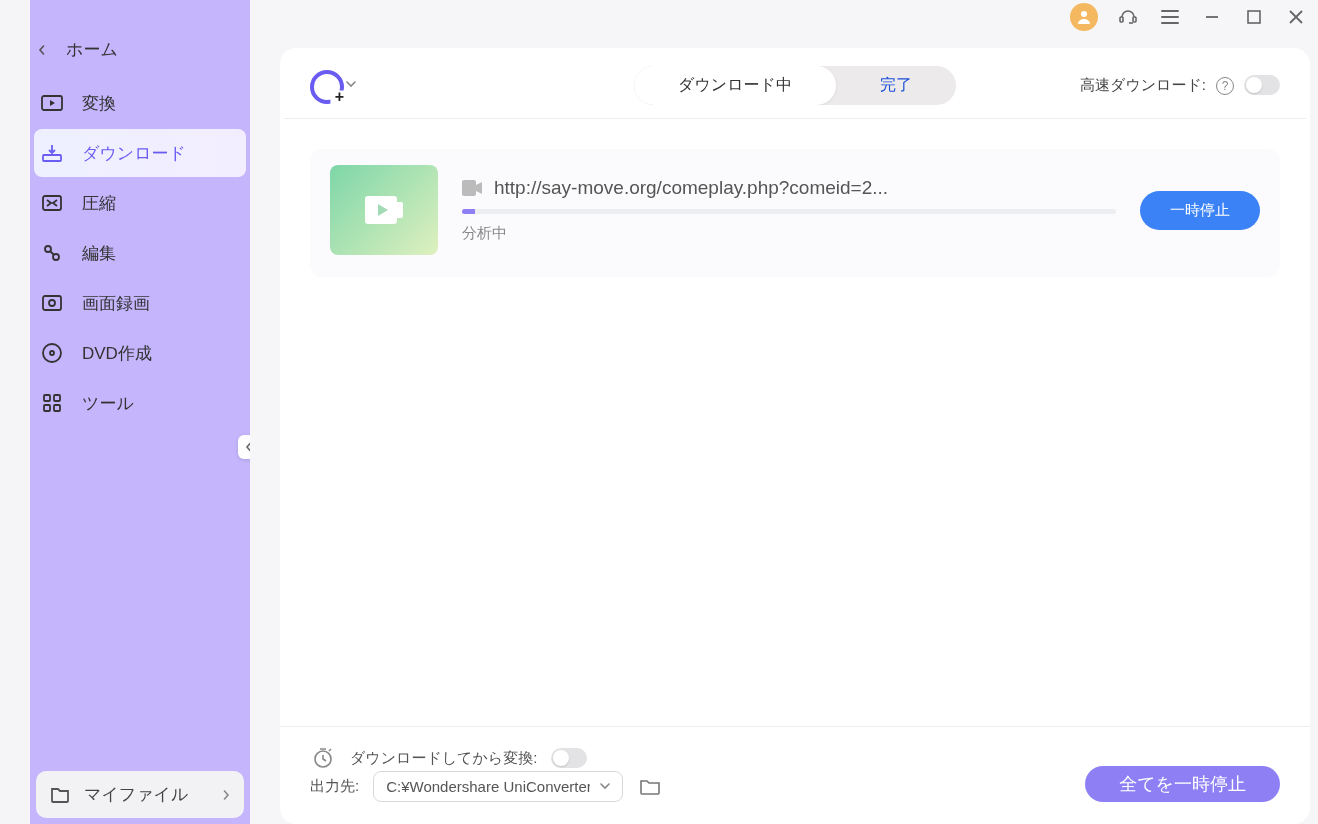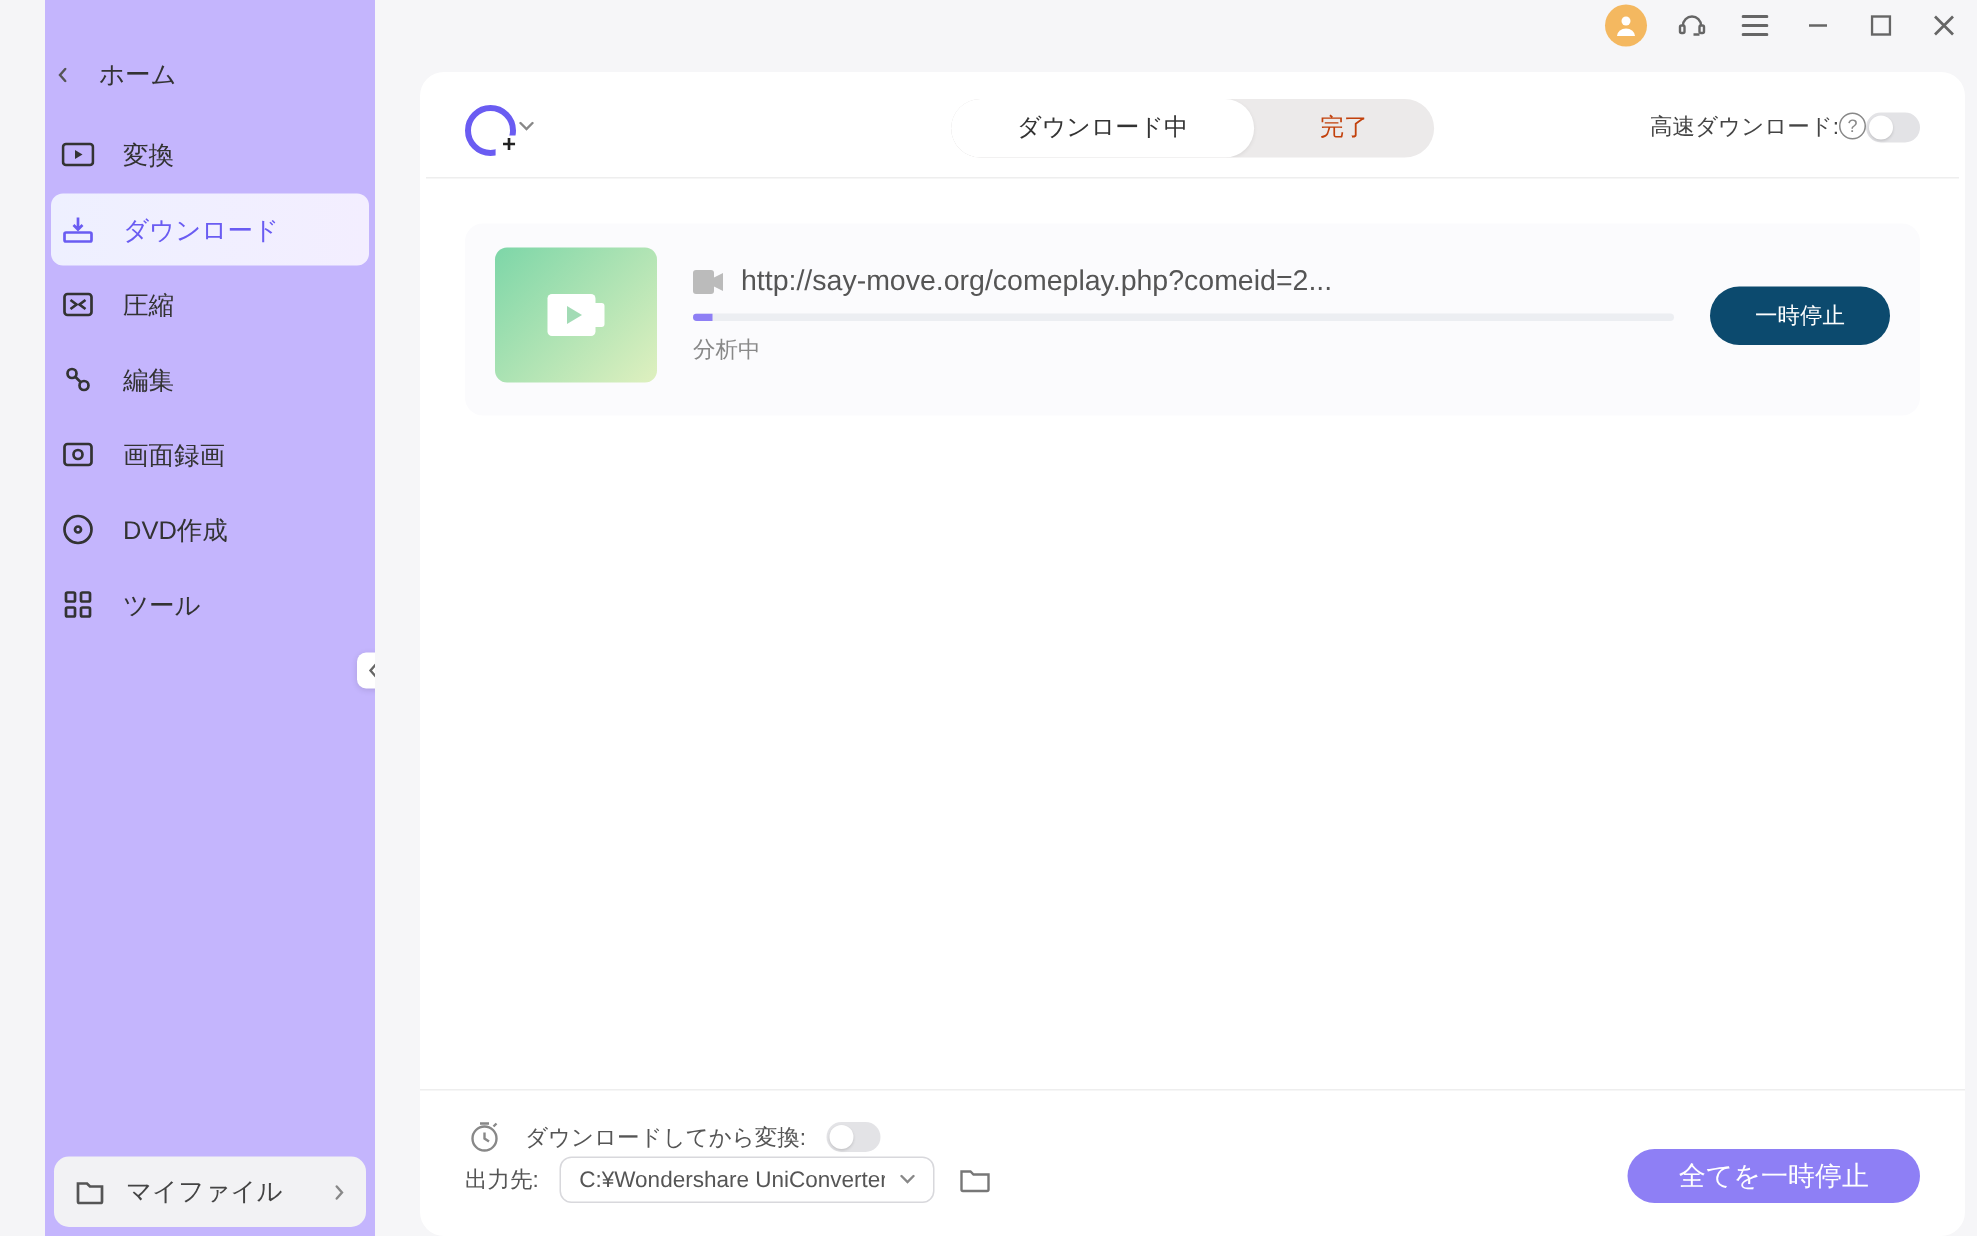--- a/index.html
+++ b/index.html
@@ -177,33 +177,34 @@
       transform: translateX(-50%);
       display: flex;
       background: #eceaea;
       border-radius: 22px;
       overflow: hidden;
     }
     .tab {
       padding: 9px 44px;
       font-size: 16px;
       cursor: pointer;
-      color: #c2410c;
+      color: #1d4ed8;
     }
     .tab.active {
       background: #fff;
       border-radius: 22px;
       color: #333;
       box-shadow: 0 1px 3px rgba(0,0,0,0.08);
       font-family: Liberation Serif, serif;
     }
     .header-right {
       margin-left: auto;
       display: flex;
-      align-items: flex-start;
+      align-items: flex-end;
+      gap: 10px;
       font-size: 15px;
       color: #444;
     }
     .help-circle {
       width: 18px; height: 18px;
       border: 1.5px solid #888;
       border-radius: 50%;
       display: inline-flex; align-items: center; justify-content: center;
       font-size: 12px;
       color: #888;
@@ -280,21 +281,21 @@
       background: #eceef2;
       border-radius: 3px;
       overflow: hidden;
     }
     .progress-bar { height: 100%; background: #8e7ff5; width: 2%; }
     .dl-status {
       font-size: 15px;
       color: #888;
     }
     .pause-btn {
-      background: #0c4a6e;
+      background: #3b82f6;
       color: #fff;
       border: none;
       border-radius: 22px;
       padding: 10px 30px;
       font-size: 15px;
       cursor: pointer;
       flex-shrink: 0;
     }
     .footer {
       padding: 18px 30px 22px 30px;

